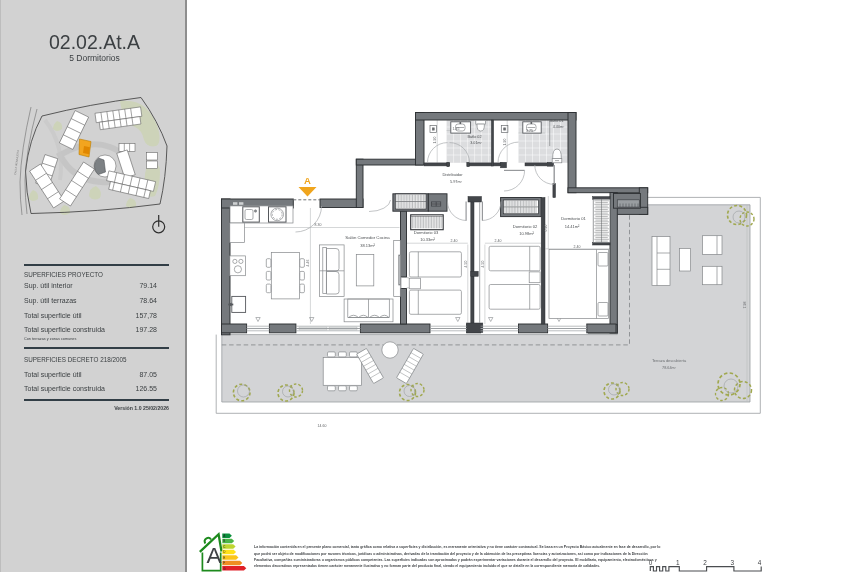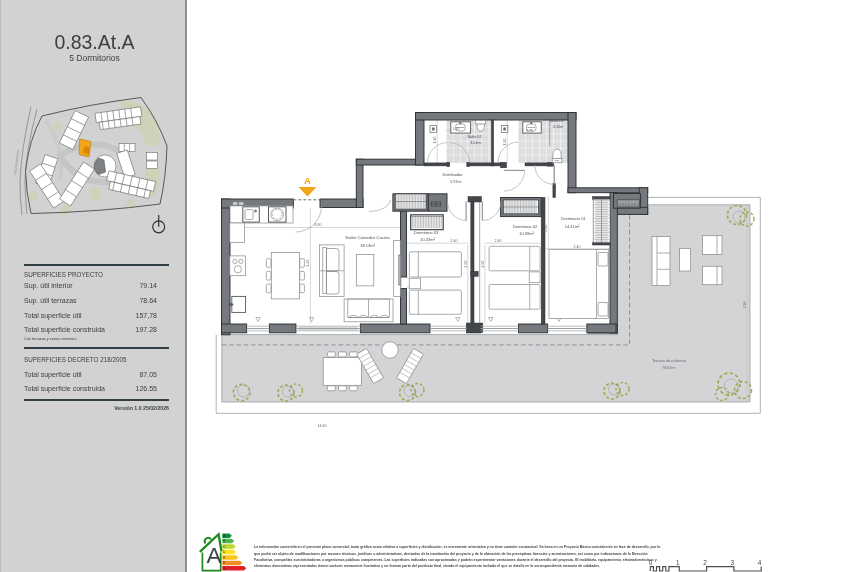--- a/index.html
+++ b/index.html
@@ -17,21 +17,21 @@
 .row .v{float:right;}
 .note{position:absolute;left:23px;font-size:3.8px;color:#3c4043;}
 .ver{position:absolute;left:23px;width:145px;font-size:5.2px;color:#3c4043;text-align:right;font-weight:bold;}
 svg{position:absolute;left:0;top:0;}
 </style>
 </head>
 <body>
 
 <div class="sidebar">
 
- <div class="sb-title">0.83.At.A</div>
+ <div class="sb-title">02.02.At.A</div>
 
  <div class="sb-sub">5 Dormitorios</div>
 
  <div class="hr" style="top:264px"></div>
 
  <div class="sb-head" style="top:271px">SUPERFICIES PROYECTO</div>
 
  <div class="row" style="top:282px">Sup. útil interior <span class="v">79.14</span></div>
 
  <div class="row" style="top:297px">Sup. útil terrazas <span class="v">78.64</span></div>

